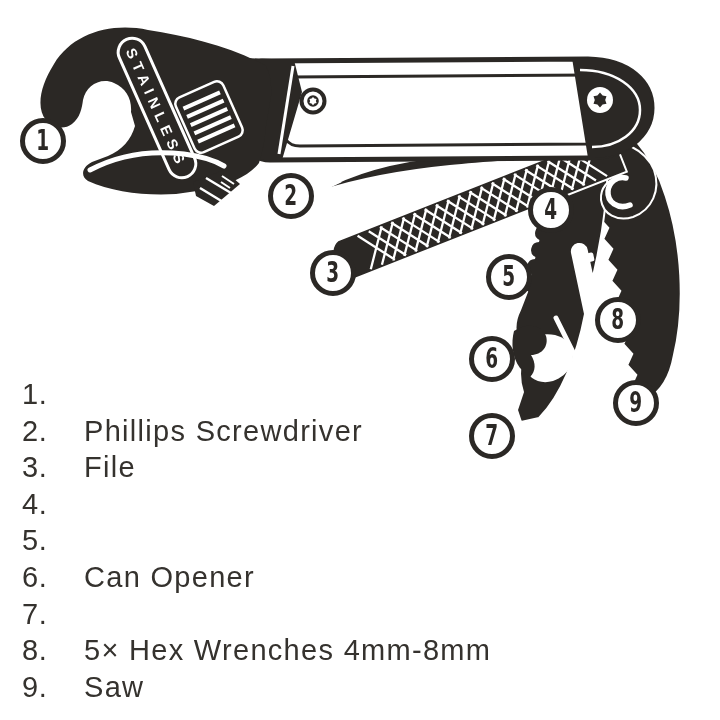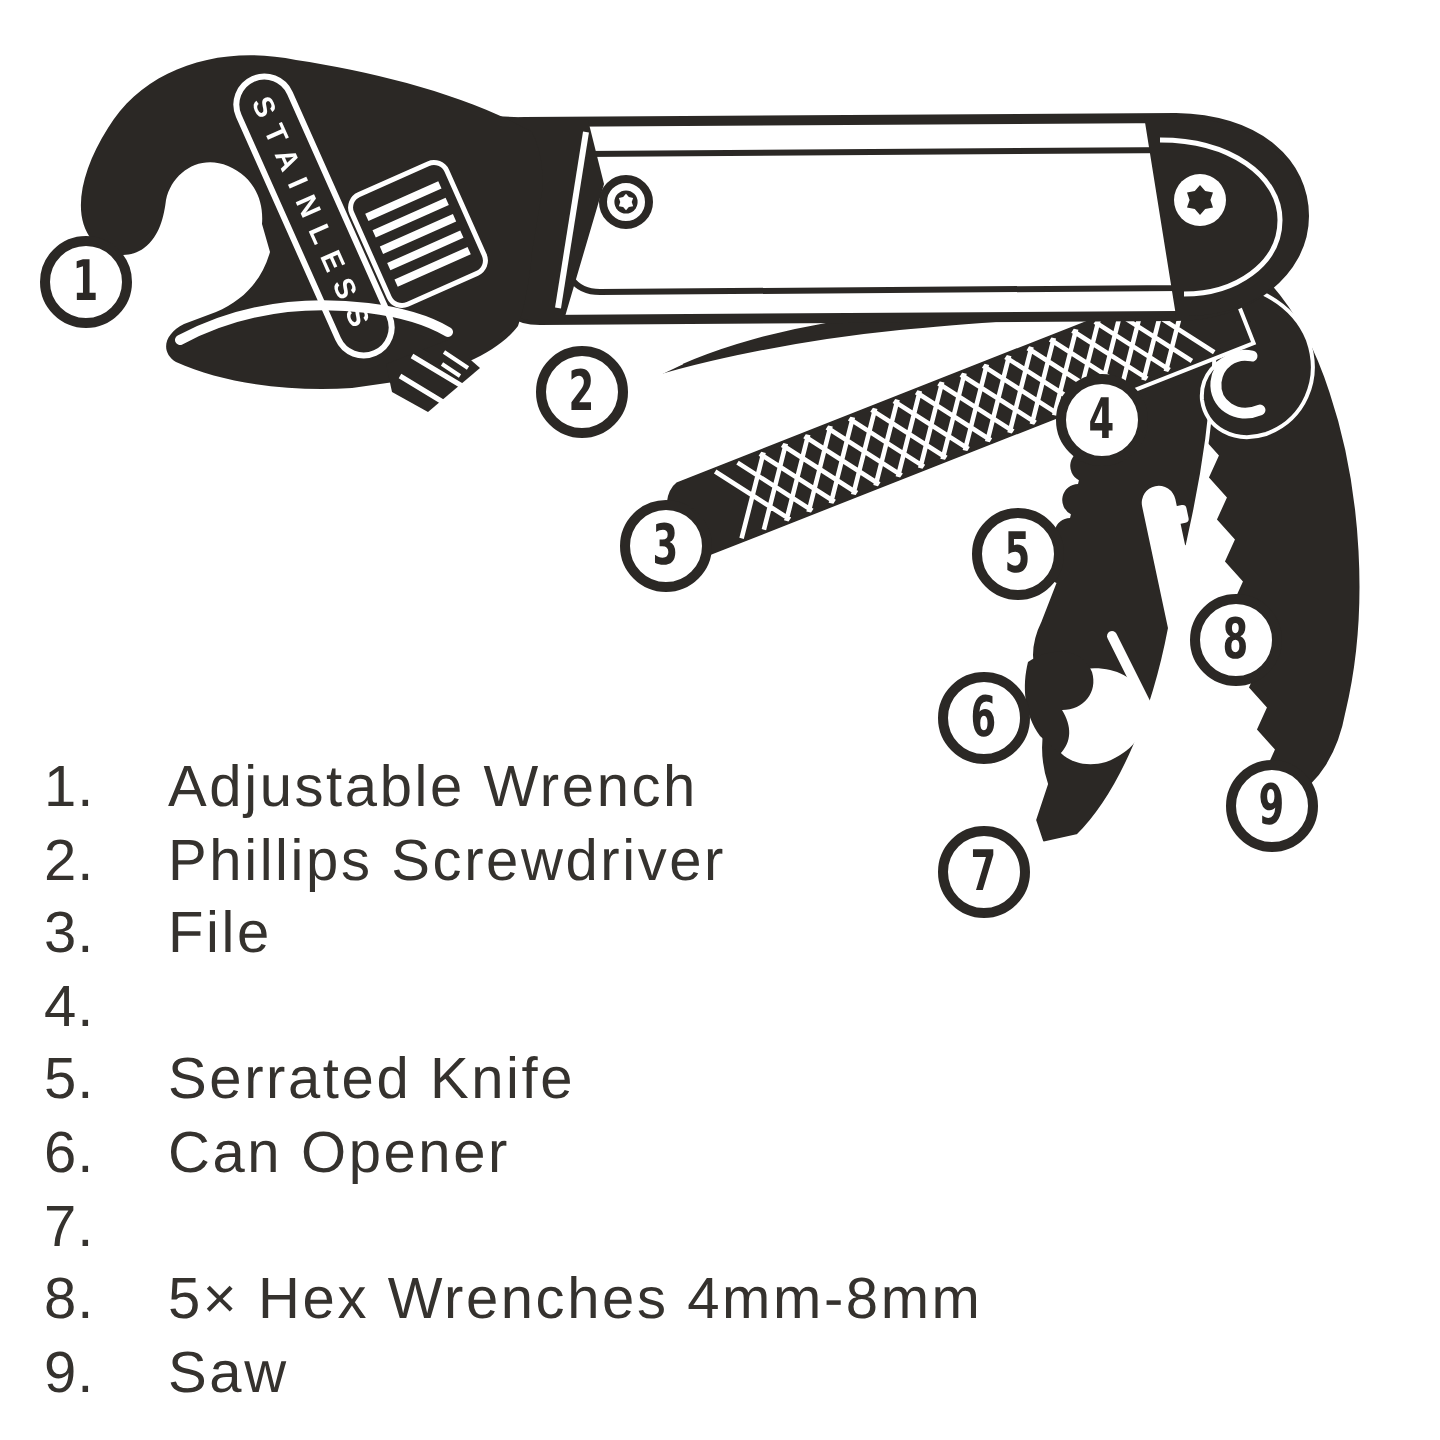--- a/index.html
+++ b/index.html
@@ -162,36 +162,34 @@
   <div class="callout" style="left:595px;top:297px">
       <span>8</span>
     </div>
   <div class="callout" style="left:613px;top:380px">
       <span>9</span>
     </div>
 
   <div class="legend">
     <div class="lrow">
         <span class="n">1.</span>
-        <span class="t">Adjustable Wrench</span>
       </div>
     <div class="lrow">
         <span class="n">2.</span>
         <span class="t">Phillips Screwdriver</span>
       </div>
     <div class="lrow">
         <span class="n">3.</span>
         <span class="t">File</span>
       </div>
     <div class="lrow">
         <span class="n">4.</span>
       </div>
     <div class="lrow">
         <span class="n">5.</span>
-        <span class="t">Serrated Knife</span>
       </div>
     <div class="lrow">
         <span class="n">6.</span>
         <span class="t">Can Opener</span>
       </div>
     <div class="lrow">
         <span class="n">7.</span>
       </div>
     <div class="lrow">
         <span class="n">8.</span>

